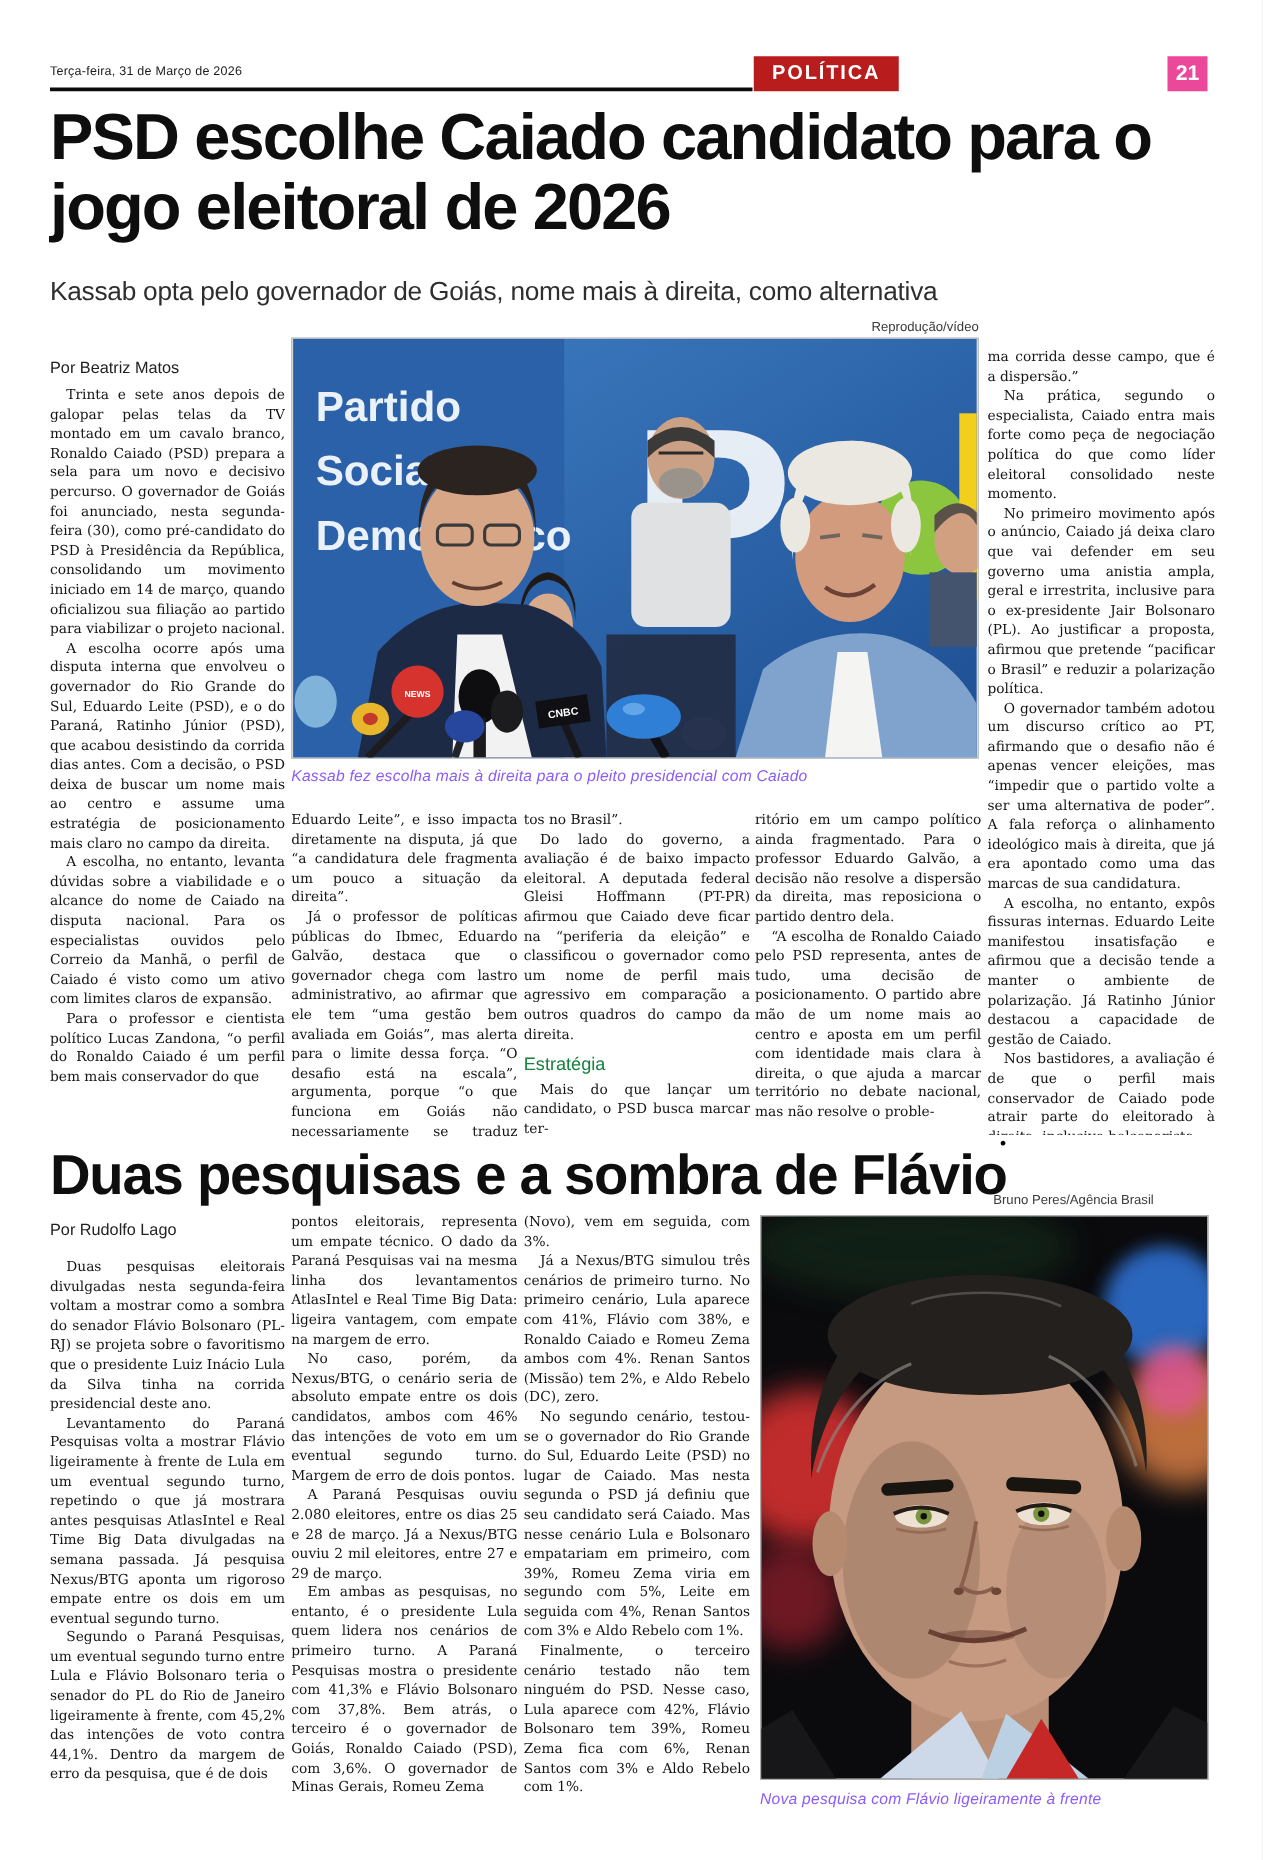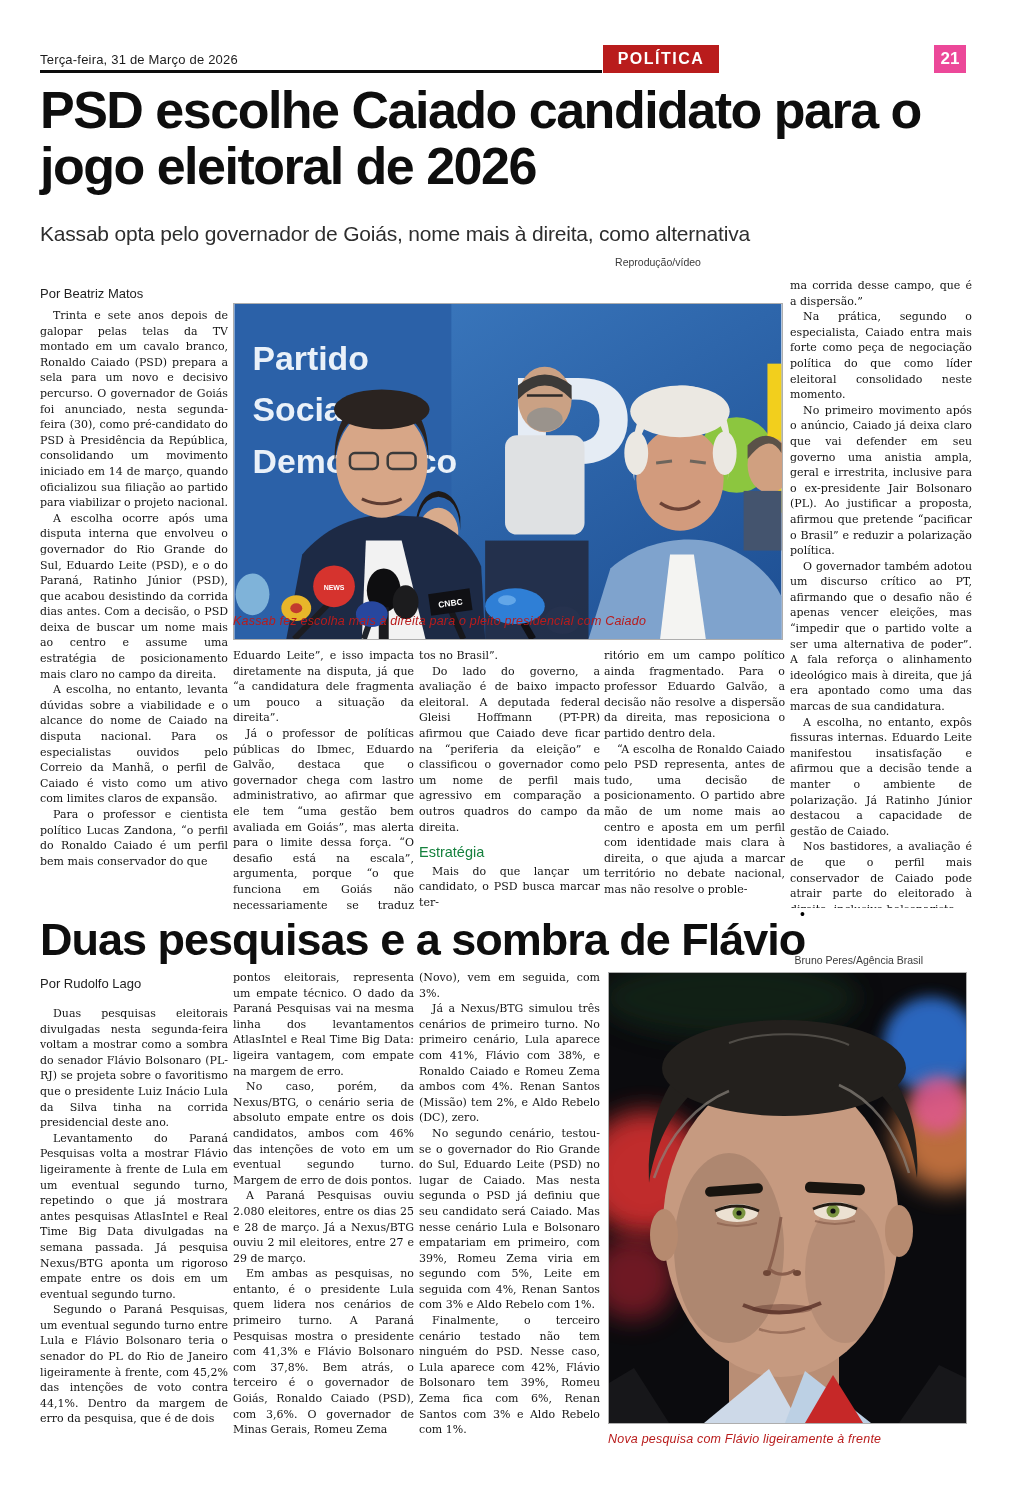--- a/index.html
+++ b/index.html
@@ -1,40 +1,40 @@
 <!DOCTYPE html>
 <html lang="pt"><head>
 <meta charset="utf-8">
 <style>
   html,body{margin:0;padding:0;background:#e8e8e8;}
   .page{position:relative;width:1010px;height:1488px;background:#ffffff;overflow:hidden;
         font-family:"Liberation Sans",sans-serif;color:#111;margin:0 auto;}
   .abs{position:absolute;}
 
   
-  .m-date{left:40px;top:52px;font-size:13px;color:#1c1c1c;letter-spacing:.2px;}
+  .m-date{left:40px;top:52px;font-size:10px;color:#1c1c1c;letter-spacing:.2px;}
   .m-rule{left:40px;top:70px;width:562px;height:3px;background:#0c0c0c;}
   .m-badge{left:603px;top:45px;width:116px;height:28px;background:#b91c1c;color:#fff;
            display:flex;align-items:center;justify-content:center;font-weight:bold;
            font-size:16px;letter-spacing:1.5px;}
   .m-brand{left:730px;top:42px;width:196px;font-family:"DejaVu Serif",serif;font-weight:bold;
            font-size:23px;letter-spacing:-.5px;color:#050505;text-align:right;}
   .m-pagenum{left:934px;top:45px;width:32px;height:28px;background:#ec4899;color:#fff;
              display:flex;align-items:center;justify-content:center;font-weight:bold;font-size:17px;}
 
   
   .h1{left:40px;top:82px;width:940px;font-size:52px;line-height:56px;font-weight:bold;
       letter-spacing:-1.5px;color:#0e0e0e;}
   .deck{left:40px;top:222px;width:900px;font-size:21px;color:#2e2e2e;letter-spacing:-.2px;}
   .h2{left:40px;top:916px;width:940px;font-size:45px;line-height:48px;font-weight:bold;
       letter-spacing:-1px;color:#0e0e0e;}
 
   .byline{font-size:13px;color:#222;}
   .credit{font-size:10.5px;color:#3a3a3a;text-align:right;}
-  .caption{font-size:12.5px;font-style:italic;color:#b91c1c;letter-spacing:.2px;}
+  .caption{font-size:12.5px;font-style:italic;color:#8b5cf6;letter-spacing:.2px;}
 
   
   .col{font-family:"DejaVu Serif",serif;font-size:11px;line-height:15.6px;text-align:justify;
        color:#141414;overflow:hidden;}
   .col p{margin:0;text-indent:13px;}
   .col p.cont{text-indent:0;}
   .col .subhead{font-family:"Liberation Sans",sans-serif;font-weight:normal;font-size:14.5px;
                 text-indent:0;text-align:left;margin:10px 0 3px 0;color:#15803d;}
   .endmark{font-size:14px;color:#000;}
 
@@ -48,23 +48,23 @@
 <div class="page">
 
   <div class="abs m-date">Terça-feira, 31 de Março de 2026</div>
   <div class="abs m-rule"></div>
   <div class="abs m-badge">POLÍTICA</div>
   <div class="abs m-pagenum">21</div>
 
   <div class="abs h1">PSD escolhe Caiado candidato para o jogo eleitoral de 2026</div>
   <div class="abs deck">Kassab opta pelo governador de Goiás, nome mais à direita, como alternativa</div>
   <div class="abs byline" style="left:40px;top:286px;">Por Beatriz Matos</div>
-  <div class="abs credit" style="left:533px;top:256px;width:250px;text-align:center;">Reprodução/vídeo</div>
-
-  <div class="abs photo-frame" style="left:233px;top:270px;width:550px;height:337px;margin-top:33px;">
+  <div class="abs credit" style="left:533px;top:256px;width:250px;">Reprodução/vídeo</div>
+
+  <div class="abs photo-frame" style="left:233px;top:270px;width:550px;height:337px;">
     <svg width="548" height="335" viewBox="0 0 550 337">
       <defs>
         <linearGradient id="pbg" x1="0" y1="0" x2="1" y2="1">
           <stop offset="0" stop-color="#3f7ec4"></stop>
             <stop offset="1" stop-color="#1d4e92"></stop>
         </linearGradient>
         <filter id="soft">
             <feGaussianBlur stdDeviation="2"></feGaussianBlur>
           </filter>
       </defs>

